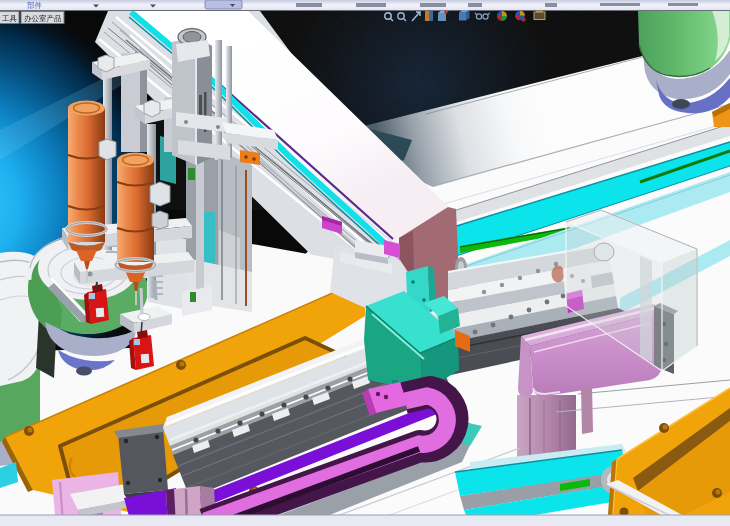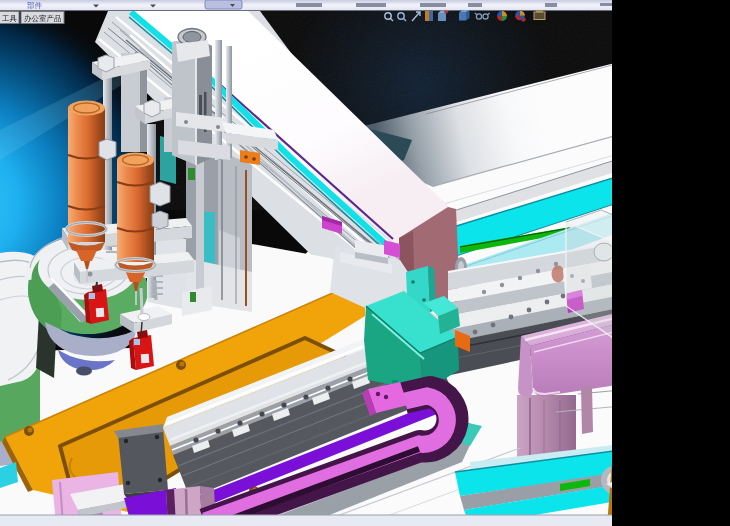--- a/index.html
+++ b/index.html
@@ -1,15 +1,15 @@
 <!DOCTYPE html>
 <html><head><meta charset="utf-8">
 <style>
 html,body{margin:0;padding:0;background:#000;}
-#wrap{position:relative;width:612px;height:526px;overflow:hidden;font-family:"Liberation Sans",sans-serif;}
+#wrap{position:relative;width:730px;height:526px;overflow:hidden;font-family:"Liberation Sans",sans-serif;}
 svg{display:block}
 </style></head>
 <body>
 <div id="wrap">
 <svg width="730" height="526" viewBox="0 0 730 526">
 <defs>
 <linearGradient id="gTool" x1="0" y1="0" x2="0" y2="1">
  <stop offset="0" stop-color="#c7cbe2"></stop>
           <stop offset="0.45" stop-color="#f3f4fa"></stop>
           <stop offset="1" stop-color="#dde0ee"></stop>

